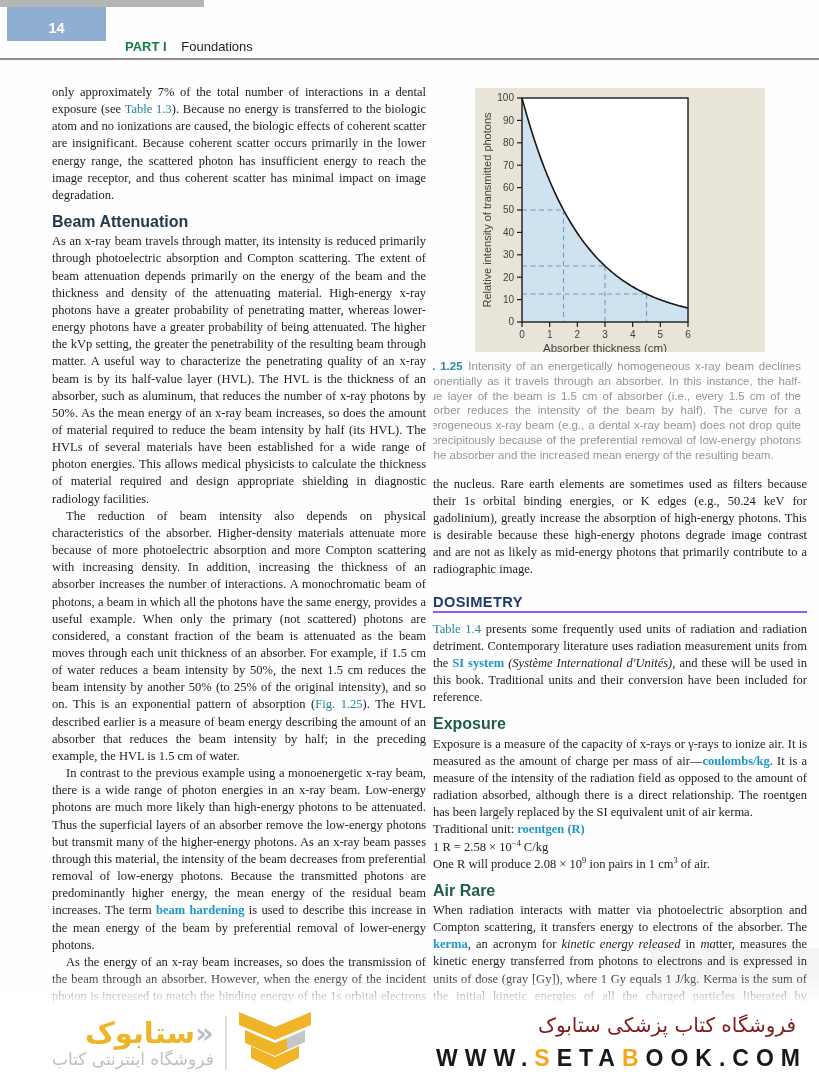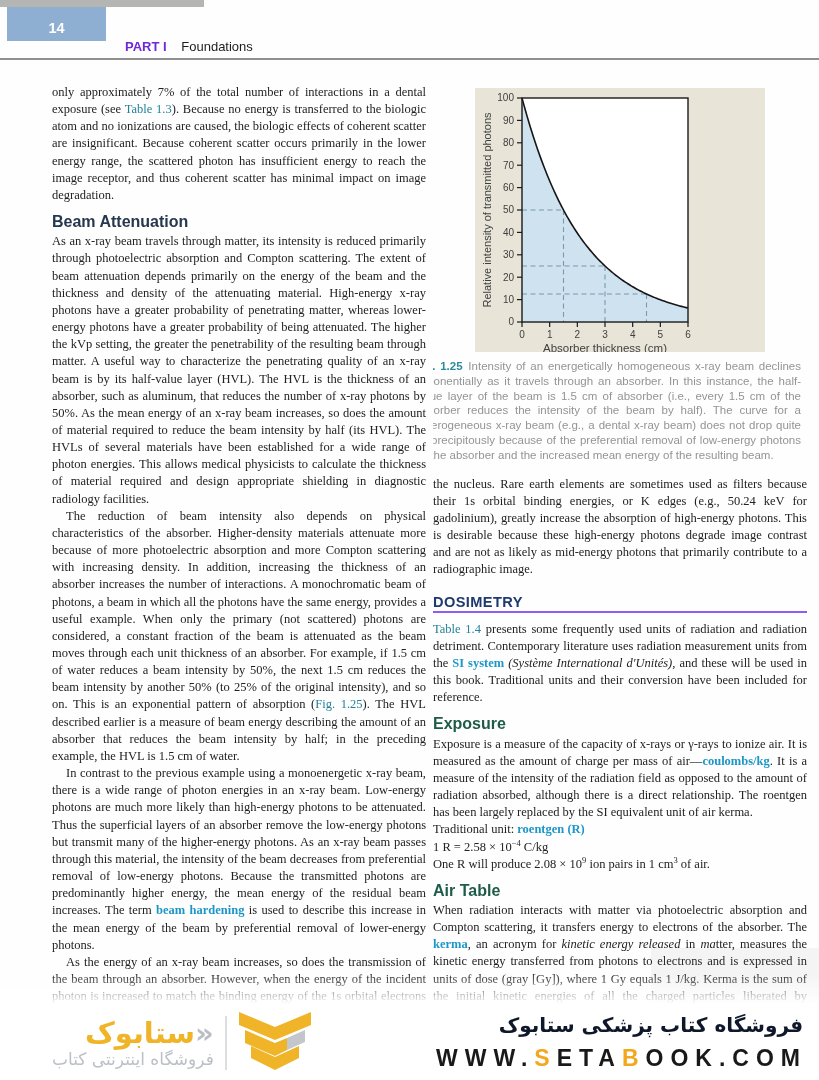--- a/index.html
+++ b/index.html
@@ -6,21 +6,21 @@
   .page{position:relative;width:819px;height:1080px;background:#fffefe;overflow:hidden;
         font-family:"Liberation Serif",serif;color:#202020;}
 
   
   .top-strip{position:absolute;left:0;top:0;width:204px;height:7px;background:#b5b5b3;}
   .pagenum-box{position:absolute;left:7px;top:7px;width:99px;height:34px;background:#8fafd2;
         display:flex;align-items:flex-end;justify-content:center;box-sizing:border-box;padding-bottom:5px;}
   .pagenum-box span{font-family:"Liberation Sans",sans-serif;font-weight:bold;font-size:14.5px;color:#ffffff;}
   .header-rule{position:absolute;left:0;top:58px;width:819px;height:2px;background:#8f8f8d;}
   .running-head{position:absolute;left:125px;top:39px;font-family:"Liberation Sans",sans-serif;font-size:13px;}
-  .running-head .part{color:#6d28d9;font-weight:bold;}
+  .running-head .part{color:#15803d;font-weight:bold;}
   .running-head .ptitle{color:#1d1d1d;margin-left:11px;margin-top:41px;}
 
   
   .col{position:absolute;top:84px;width:374px;font-size:12.5px;line-height:17.15px;
        text-align:justify;color:#222222;}
   .col-left{left:52px;height:924px;overflow:hidden;}
   .col-right{left:433px;height:928px;overflow:hidden;}
   p.para{margin:0;}
   p.para.ind{text-indent:14px;}
   p.para.line{text-align:left;}
@@ -50,22 +50,22 @@
 
   
   .footer{position:absolute;left:0;top:1006px;width:819px;height:74px;background:#ffffff;}
   .logo{position:absolute;left:52px;top:5px;height:64px;display:flex;align-items:center;}
   .logo-text{text-align:right;margin-right:8px;}
   .wordmark{font-family:"DejaVu Sans",sans-serif;font-size:29px;font-weight:bold;direction:rtl;line-height:30px;}
   .wordmark .y{color:#f0b428;}
   .wordmark .g{color:#b9bdc4;font-weight:bold;}
   .logo-sub{font-family:"DejaVu Sans",sans-serif;font-size:17px;color:#bcc0c6;margin-top:1px;direction:rtl;}
   .logo-divider{width:2px;height:54px;background:#dcddde;margin:0 11px 0 3px;}
-  .fa-title{position:absolute;right:16px;top:7px;font-family:"DejaVu Sans",sans-serif;font-size:20px;
-       font-weight:bold;color:#0f172a;direction:rtl;}
+  .fa-title{position:absolute;right:23px;top:7px;font-family:"DejaVu Sans",sans-serif;font-size:20px;
+       font-weight:normal;color:#7f1d1d;direction:rtl;}
   .url{position:absolute;right:12px;top:39px;font-family:"Liberation Sans",sans-serif;font-weight:bold;
        font-size:23px;letter-spacing:7px;color:#191919;white-space:nowrap;}
   .url .o{color:#f2a71d;}
 </style>
 </head>
 <body>
 
 <div class="page">
 
   <div class="top-strip"></div>
@@ -143,21 +143,21 @@
     <div class="caption"><b class="cap-label">Fig. 1.25</b> <span>Intensity of an energetically homogeneous x-ray beam declines exponentially as it travels through an absorber. In this instance, the half-value layer of the beam is 1.5 cm of absorber (i.e., every 1.5 cm of the absorber reduces the intensity of the beam by half). The curve for a heterogeneous x-ray beam (e.g., a dental x-ray beam) does not drop quite as precipitously because of the preferential removal of low-energy photons by the absorber and the increased mean energy of the resulting beam.</span></div>
     <div id="col-right-blocks">
         <p class="para">the nucleus. Rare earth elements are sometimes used as filters because their 1s orbital binding energies, or K edges (e.g., 50.24 keV for gadolinium), greatly increase the absorption of high-energy photons. This is desirable because these high-energy photons degrade image contrast and are not as likely as mid-energy photons that primarily contribute to a radiographic image.</p>
         <div class="section-head">DOSIMETRY</div>
         <p class="para"><span class="ref">Table 1.4</span> presents some frequently used units of radiation and radiation detriment. Contemporary literature uses radiation measurement units from the <span class="term">SI system</span> <span class="it">(Système International d'Unités)</span>, and these will be used in this book. Traditional units and their conversion have been included for reference.</p>
         <div class="sub-head green">Exposure</div>
         <p class="para">Exposure is a measure of the capacity of x-rays or γ-rays to ionize air. It is measured as the amount of charge per mass of air—<span class="term">coulombs/kg</span>. It is a measure of the intensity of the radiation field as opposed to the amount of radiation absorbed, although there is a direct relationship. The roentgen has been largely replaced by the SI equivalent unit of air kerma.</p>
         <p class="para line">Traditional unit: <span class="term">roentgen (R)</span></p>
         <p class="para line">1 R = 2.58 × 10<sup>−4</sup> C/kg</p>
         <p class="para line">One R will produce 2.08 × 10<sup>9</sup> ion pairs in 1 cm<sup>3</sup> of air.</p>
-        <div class="sub-head green">Air Table</div>
+        <div class="sub-head green">Air Rare</div>
         <p class="para">When radiation interacts with matter via photoelectric absorption and Compton scattering, it transfers energy to electrons of the absorber. The <span class="term">kerma</span>, an acronym for <span class="it">kinetic energy released</span> in <span class="it">ma</span>tter, measures the kinetic energy transferred from photons to electrons and is expressed in units of dose (gray [Gy]), where 1 Gy equals 1 J/kg. Kerma is the sum of the initial kinetic energies of all the charged particles liberated by uncharged ionizing radiation (e.g., x-rays) in a sample of matter</p>
       </div>
   </div>
 
   <div class="scan-shade"></div>
   <div class="fade-bottom"></div>
   <div class="dots">••</div>
 
   <div class="footer">
     <div class="logo">

